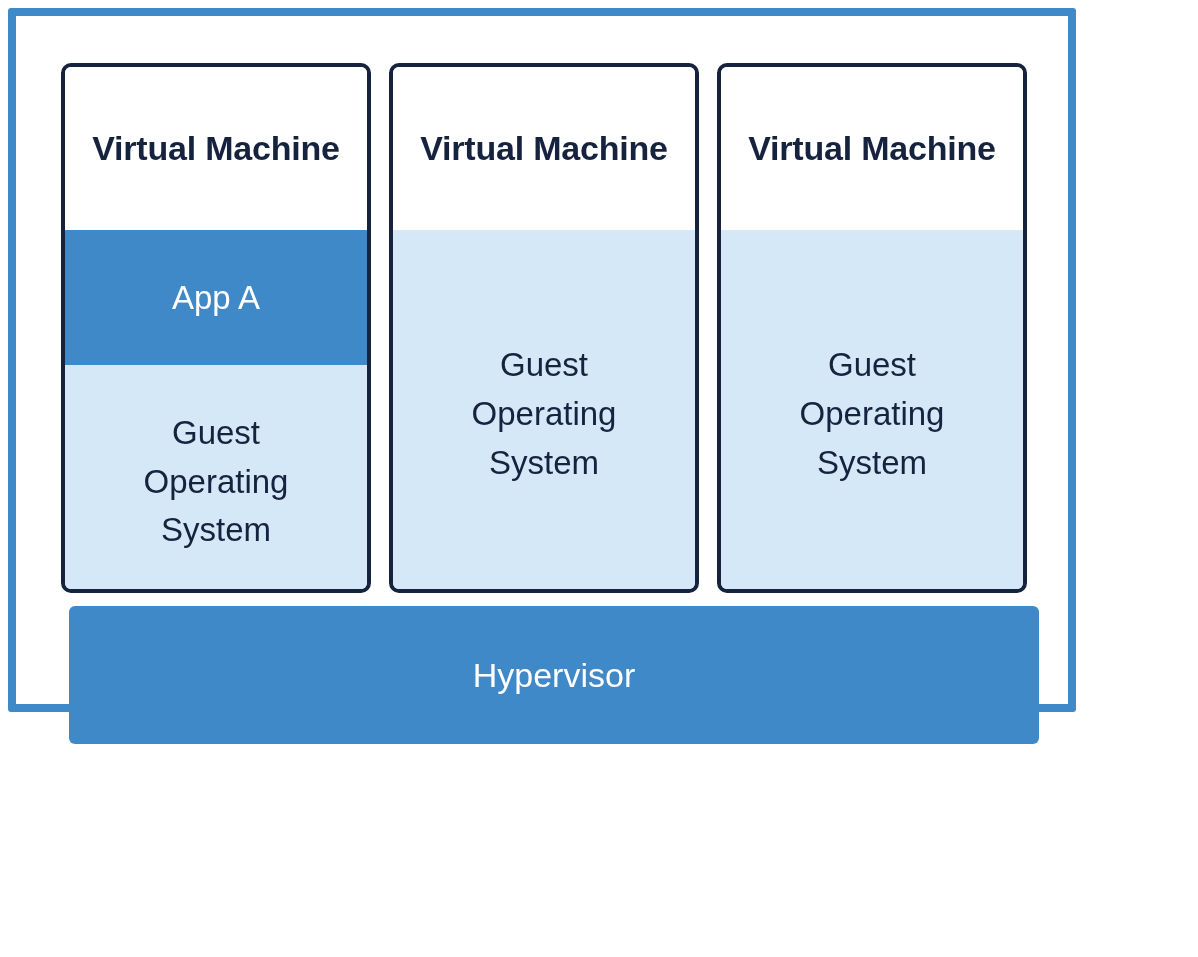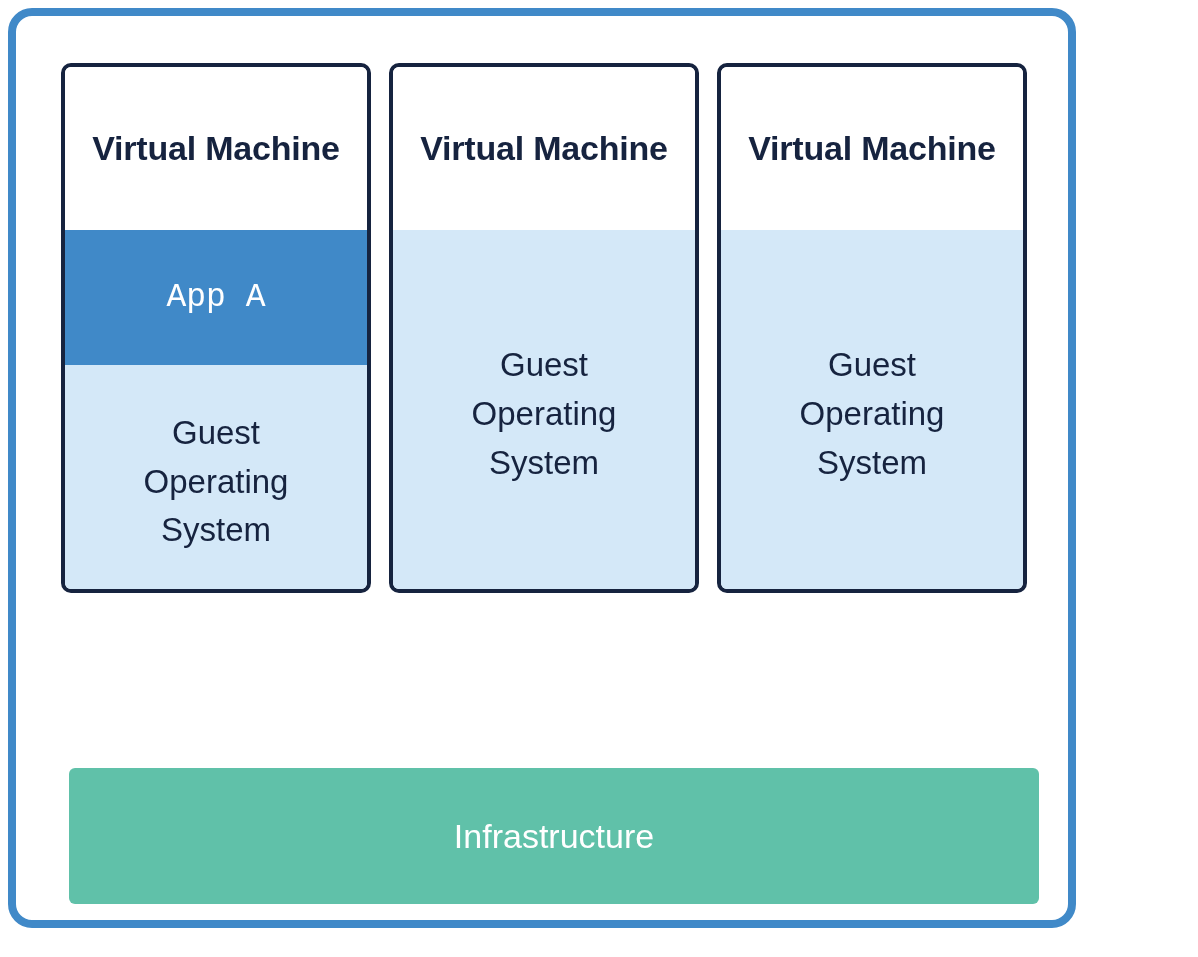--- a/index.html
+++ b/index.html
@@ -13,24 +13,24 @@
     font-family: "Liberation Sans", sans-serif;
     overflow: hidden;
   }
 
   
   #vm-diagram-frame {
     position: absolute;
     left: 8px;
     top: 8px;
     width: 1068px;
-    height: 920px;
+    height: 704px;
     box-sizing: border-box;
     border: 8px solid #4089c8;
-    border-radius: 24px;
+    border-radius: 3px;
     background: #ffffff;
   }
 
   
   #vm-row {
     position: absolute;
     left: 45px;   
     top: 47px;    
     width: 966px; 
     height: 530px;
@@ -71,21 +71,20 @@
     flex: 0 0 auto;
     background: #4089c8;
     display: flex;
     align-items: center;
     justify-content: center;
   }
   .vm-app-label {
     font-size: 33px;
     color: #ffffff;
     font-weight: normal;
-    font-family: Liberation Mono, monospace;
   }
 
   .vm-guest-band {
     flex: 1 1 auto;
     background: #d4e8f8;
     display: flex;
     align-items: center;
     justify-content: center;
     padding-top: 10px;
     box-sizing: border-box;
@@ -162,18 +161,18 @@
       </div>
       <div class="vm-guest-band">
         <span class="vm-guest-label">Guest
 Operating
 System</span>
       </div>
     </div>
 
   </div>
 
+  <div class="layer-bar" id="hypervisor-layer">
+    <span class="layer-label">Hypervisor</span>
+  </div>
 
-  <div class="layer-bar" id="infrastructure-layer">
-    <span class="layer-label">Infrastructure</span>
-  </div>
 
 </div>
 
 </body></html>

